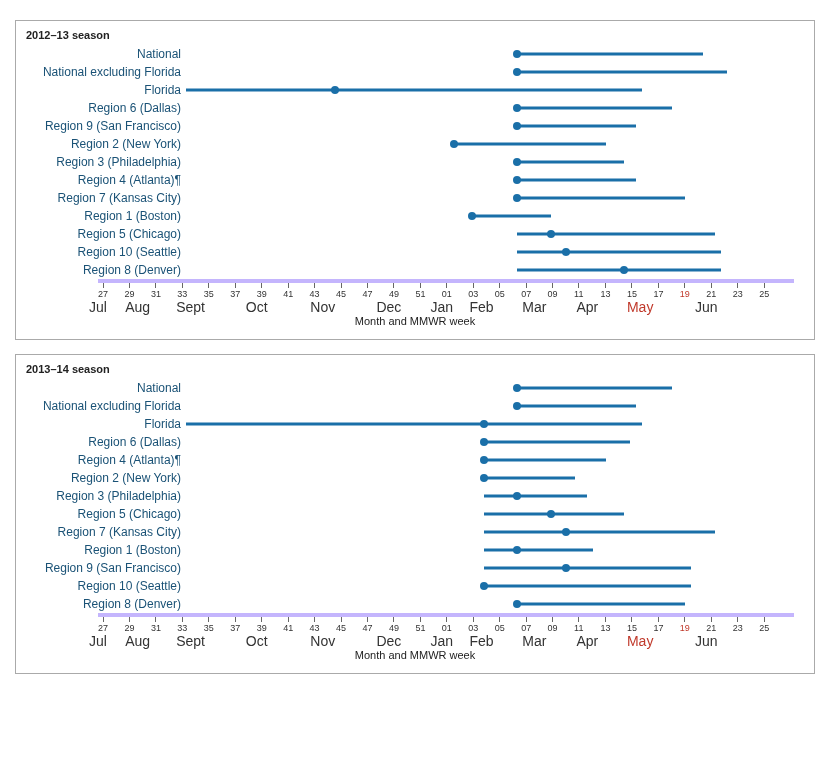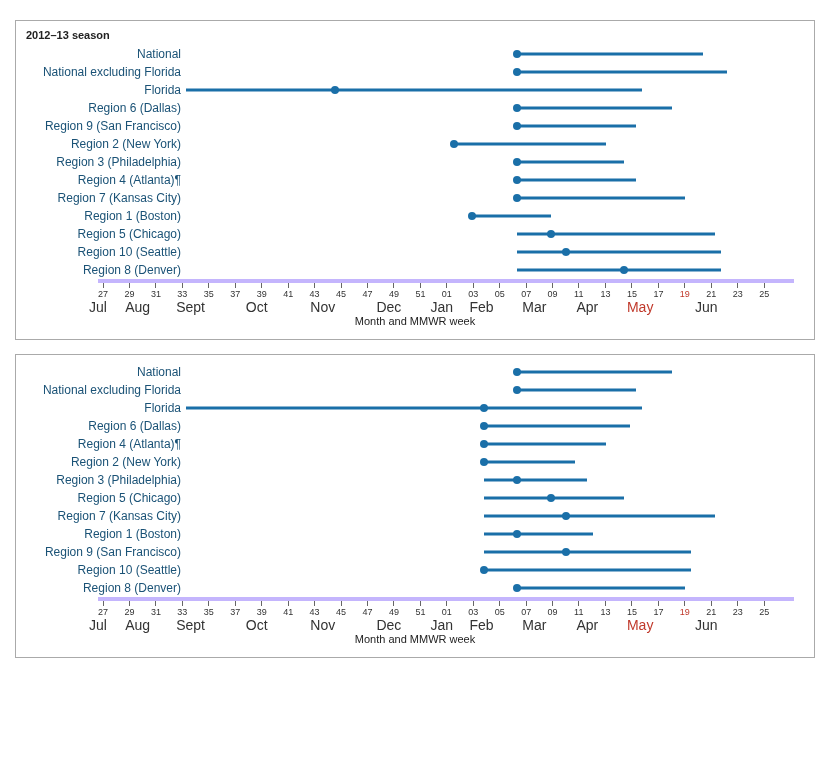--- a/index.html
+++ b/index.html
@@ -322,20 +322,21 @@
         <div class="month-label" style="left: 55.1%;">Feb</div>
         <div class="month-label" style="left: 62.7%;">Mar</div>
         <div class="month-label" style="left: 70.3%;">Apr</div>
         <div class="month-label" style="left: 77.9%; color: rgb(192, 57, 43);">May</div>
         <div class="month-label" style="left: 87.4%;">Jun</div>
       </div>
     <div class="axis-caption">Month and  MMWR week</div>
   </div>
 
   <div class="chart-container">
+    <div class="season-title">2013–14 season</div>
     <div class="chart-area" id="chart2-rows">
         <div class="row">
           <div class="row-label">National</div>
           <div class="bar-area">
             <div class="bar" style="left: 54.5%; width: 25.5%;"></div>
             <div class="dot" style="left: 54.5%;"></div>
           </div>
         </div>
         <div class="row">
           <div class="row-label">National excluding Florida</div>

